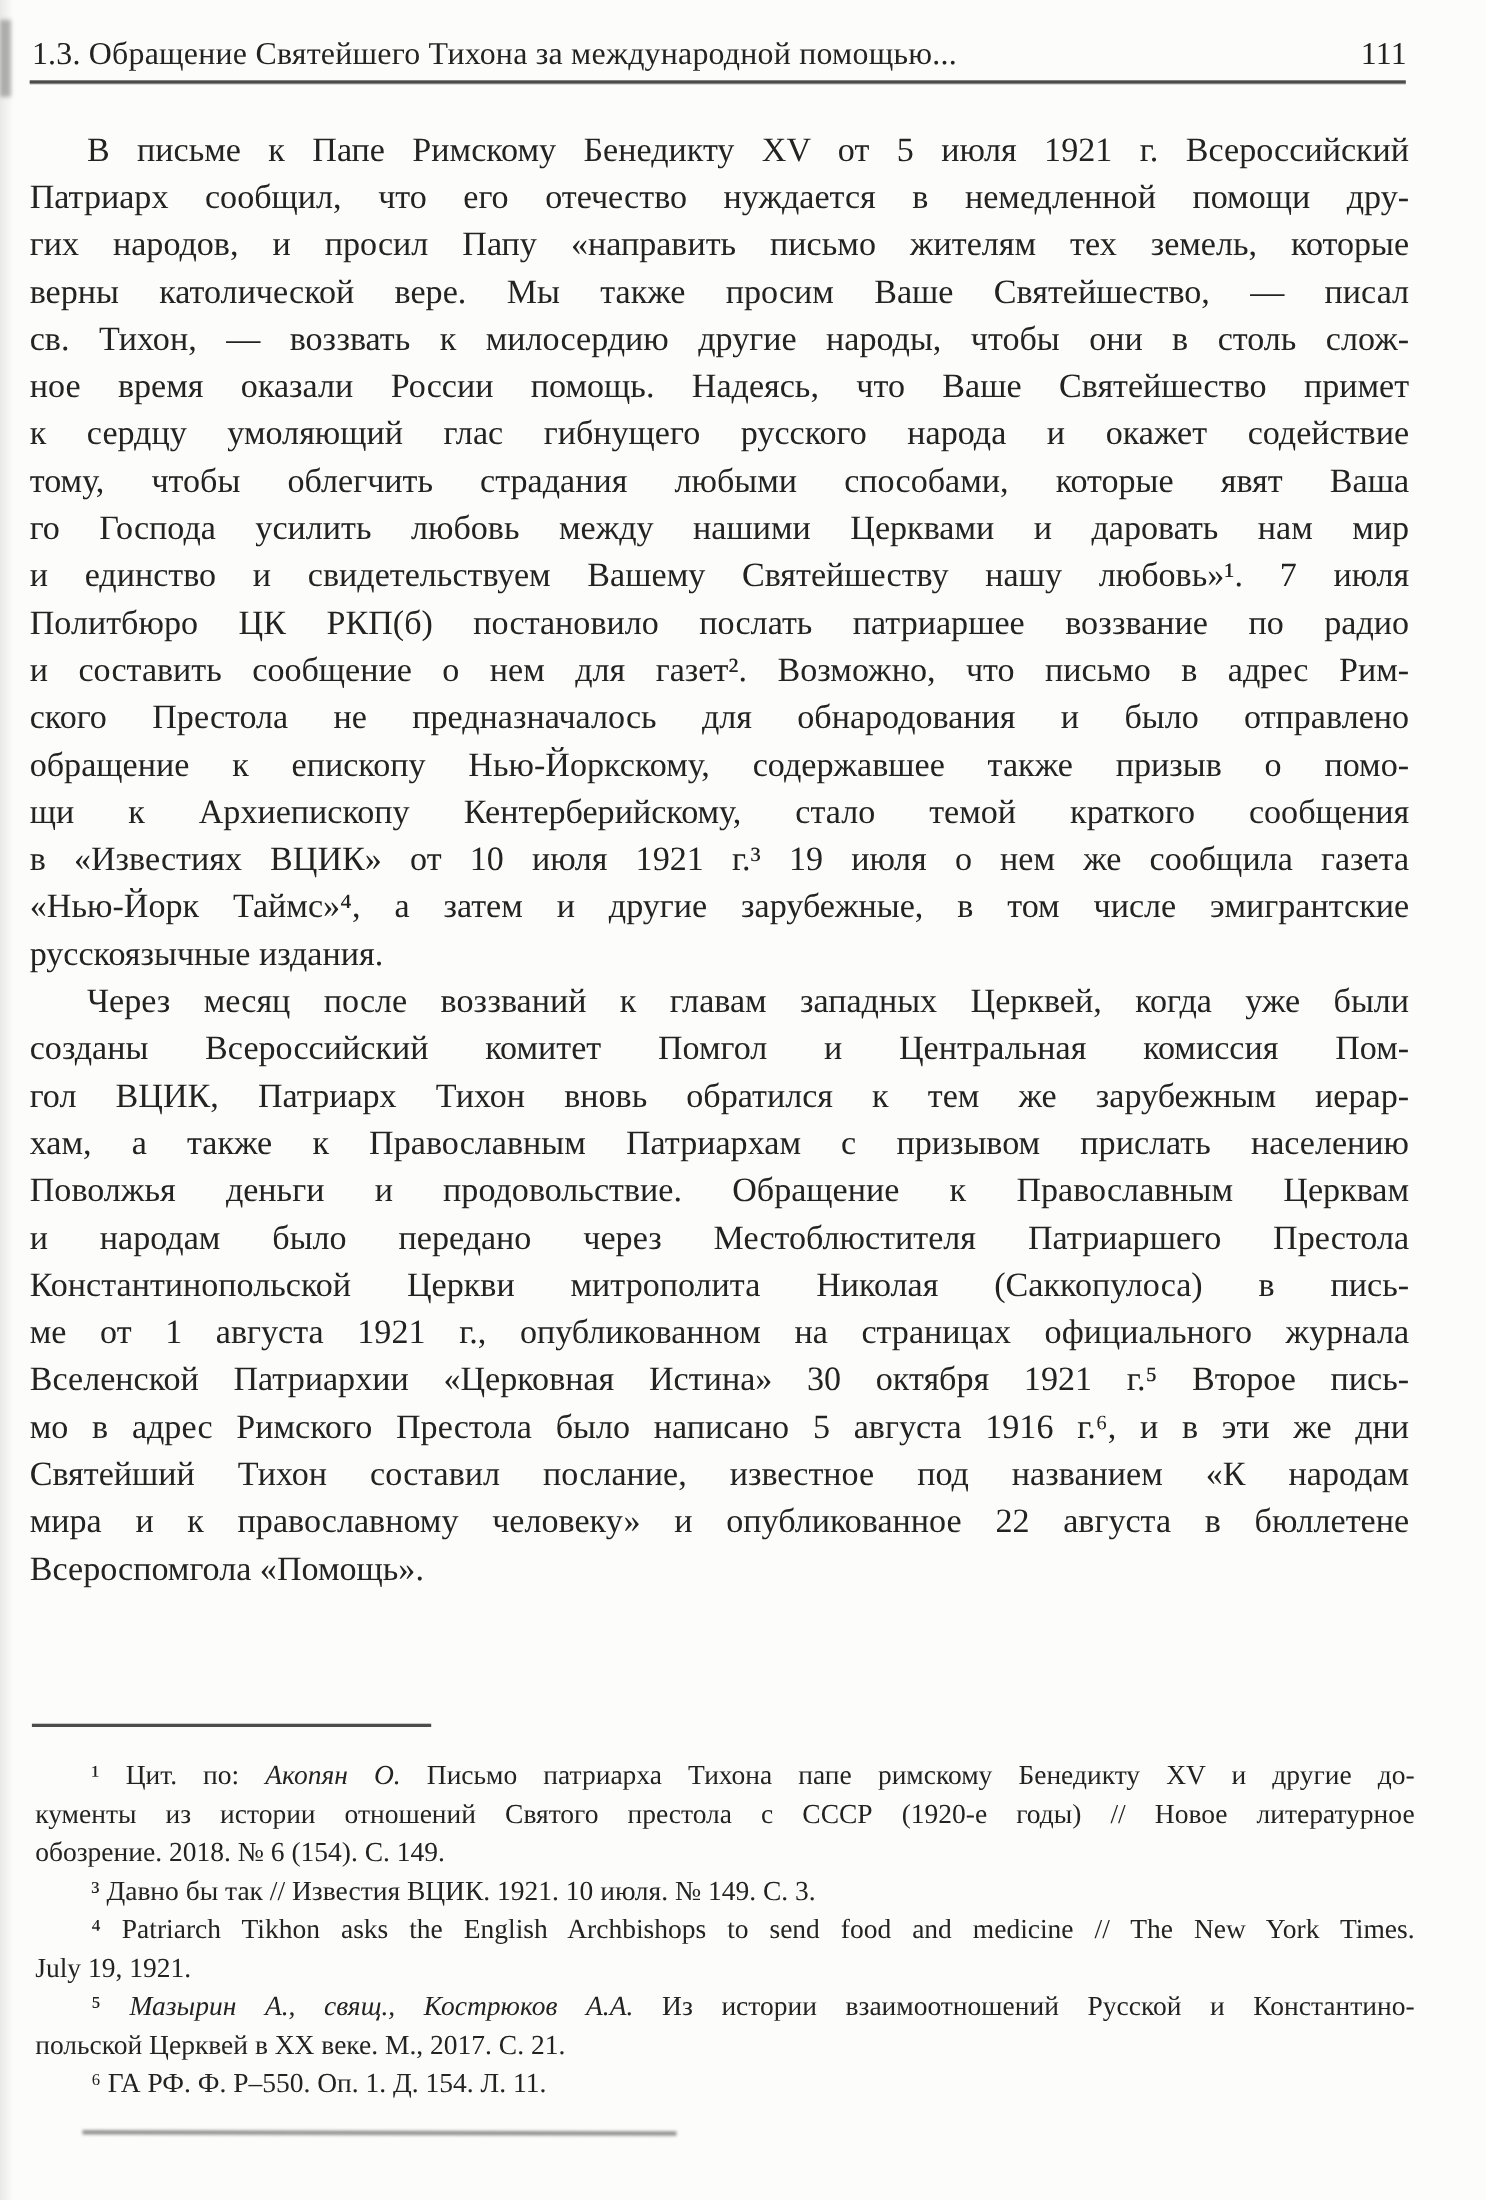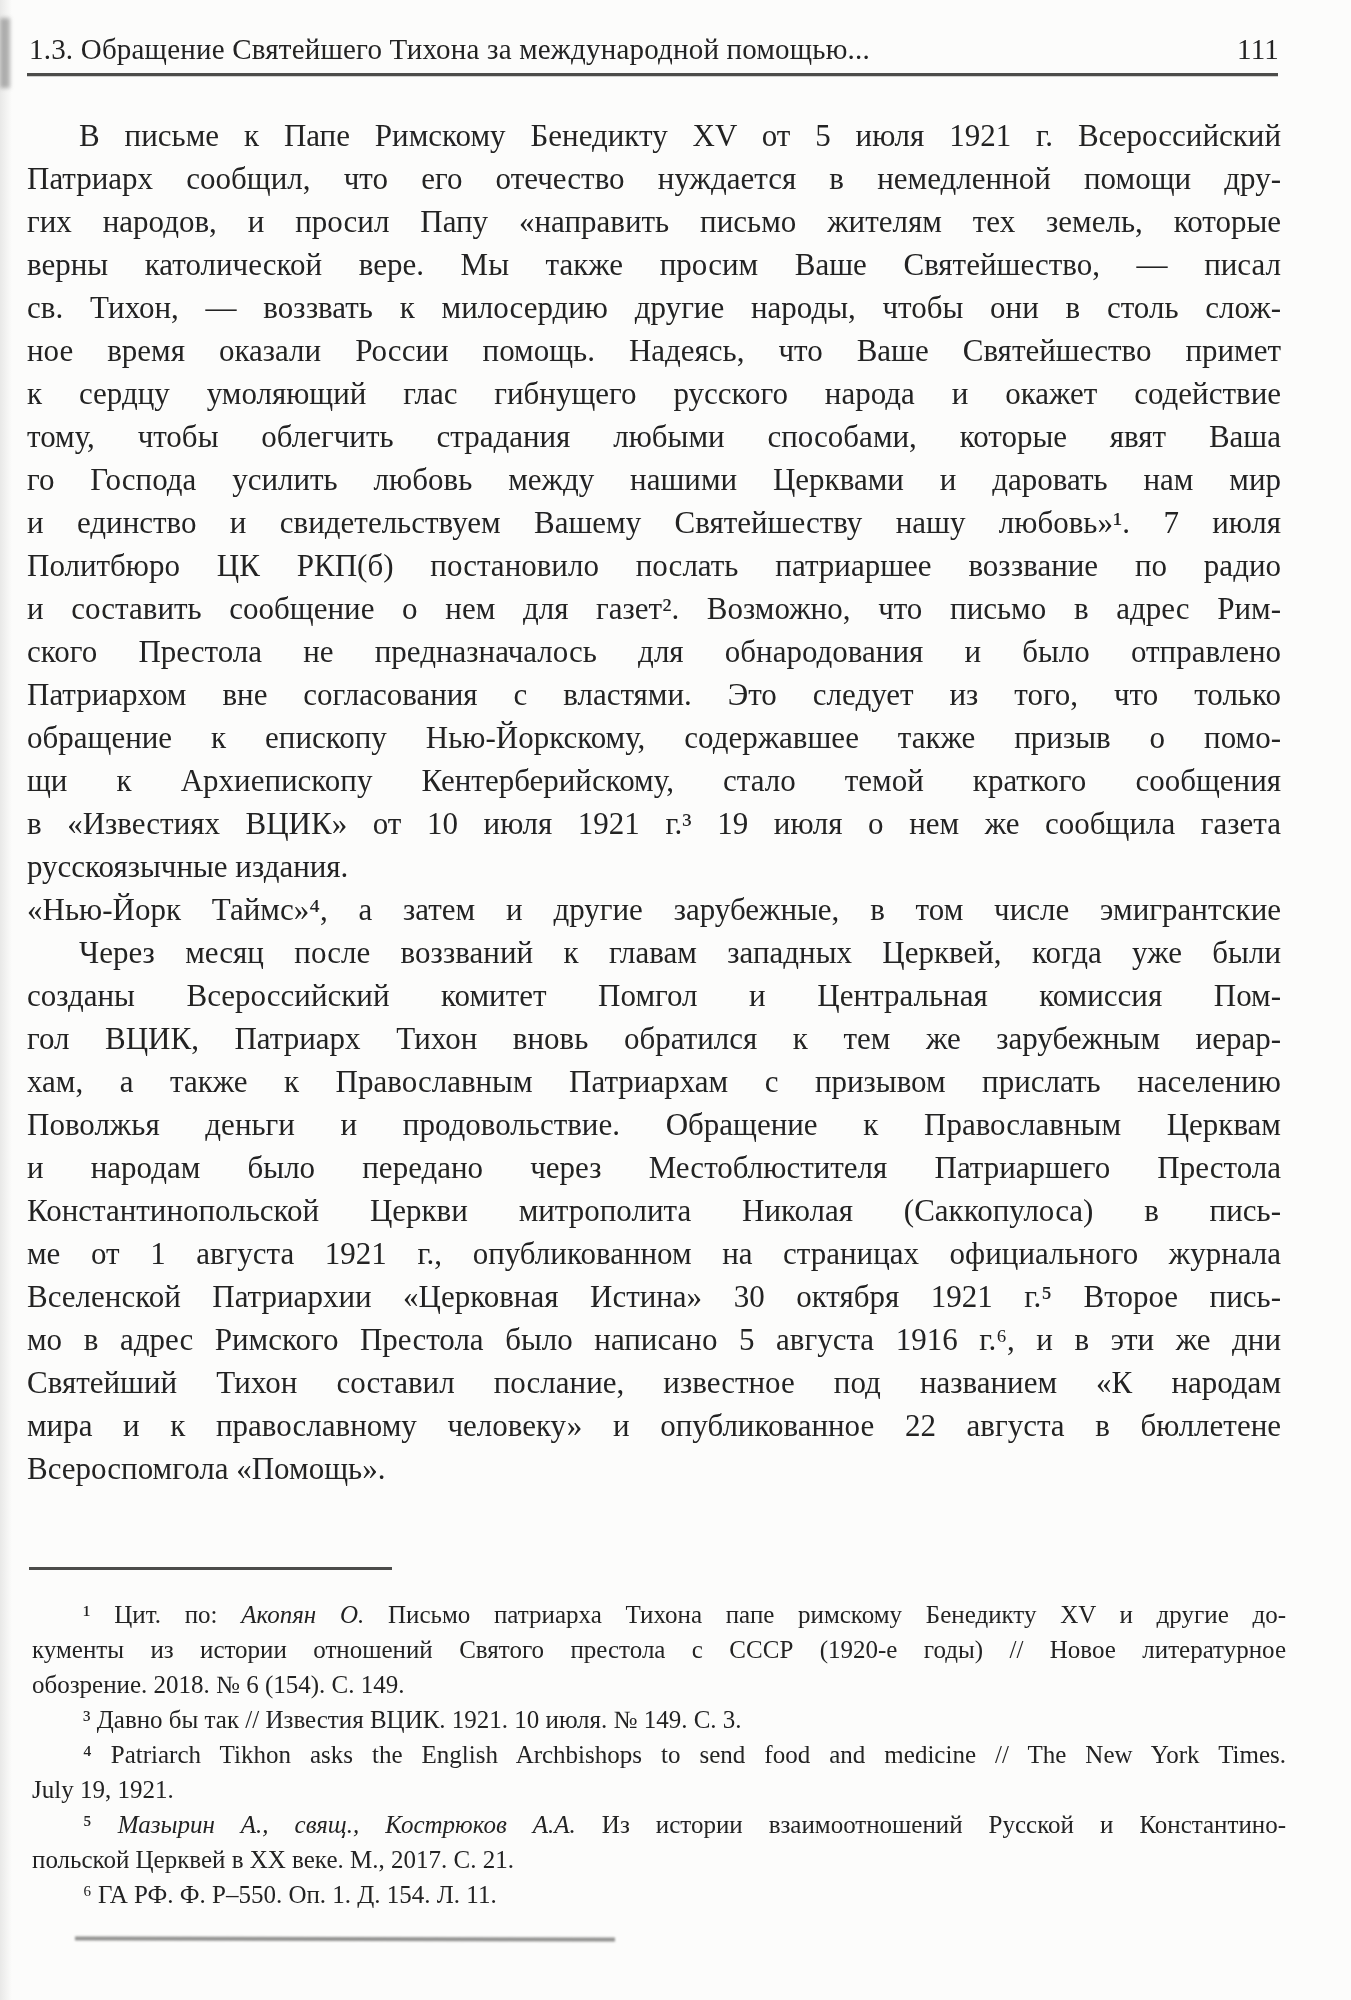--- a/index.html
+++ b/index.html
@@ -77,26 +77,25 @@
         <div class="bl">верны католической вере. Мы также просим Ваше Святейшество, — писал</div>
         <div class="bl">св. Тихон, — воззвать к милосердию другие народы, чтобы они в столь слож-</div>
         <div class="bl">ное время оказали России помощь. Надеясь, что Ваше Святейшество примет</div>
         <div class="bl">к сердцу умоляющий глас гибнущего русского народа и окажет содействие</div>
         <div class="bl">тому, чтобы облегчить страдания любыми способами, которые явят Ваша</div>
         <div class="bl">го Господа усилить любовь между нашими Церквами и даровать нам мир</div>
         <div class="bl">и единство и свидетельствуем Вашему Святейшеству нашу любовь»¹. 7 июля</div>
         <div class="bl">Политбюро ЦК РКП(б) постановило послать патриаршее воззвание по радио</div>
         <div class="bl">и составить сообщение о нем для газет². Возможно, что письмо в адрес Рим-</div>
         <div class="bl">ского Престола не предназначалось для обнародования и было отправлено</div>
-        <div class="bl">Патриархом вне согласования с властями. Это следует из того, что только</div>
         <div class="bl">обращение к епископу Нью-Йоркскому, содержавшее также призыв о помо-</div>
         <div class="bl">щи к Архиепископу Кентерберийскому, стало темой краткого сообщения</div>
         <div class="bl">в «Известиях ВЦИК» от 10 июля 1921 г.³ 19 июля о нем же сообщила газета</div>
+        <div class="bl">«Нью-Йорк Таймс»⁴, а затем и другие зарубежные, в том числе эмигрантские</div>
         <div class="bl last">русскоязычные издания.</div>
-        <div class="bl">«Нью-Йорк Таймс»⁴, а затем и другие зарубежные, в том числе эмигрантские</div>
       </div>
       <div>
         <div class="bl indent">Через месяц после воззваний к главам западных Церквей, когда уже были</div>
         <div class="bl">созданы Всероссийский комитет Помгол и Центральная комиссия Пом-</div>
         <div class="bl">гол ВЦИК, Патриарх Тихон вновь обратился к тем же зарубежным иерар-</div>
         <div class="bl">хам, а также к Православным Патриархам с призывом прислать населению</div>
         <div class="bl">Поволжья деньги и продовольствие. Обращение к Православным Церквам</div>
         <div class="bl">и народам было передано через Местоблюстителя Патриаршего Престола</div>
         <div class="bl">Константинопольской Церкви митрополита Николая (Саккопулоса) в пись-</div>
         <div class="bl">ме от 1 августа 1921 г., опубликованном на страницах официального журнала</div>

